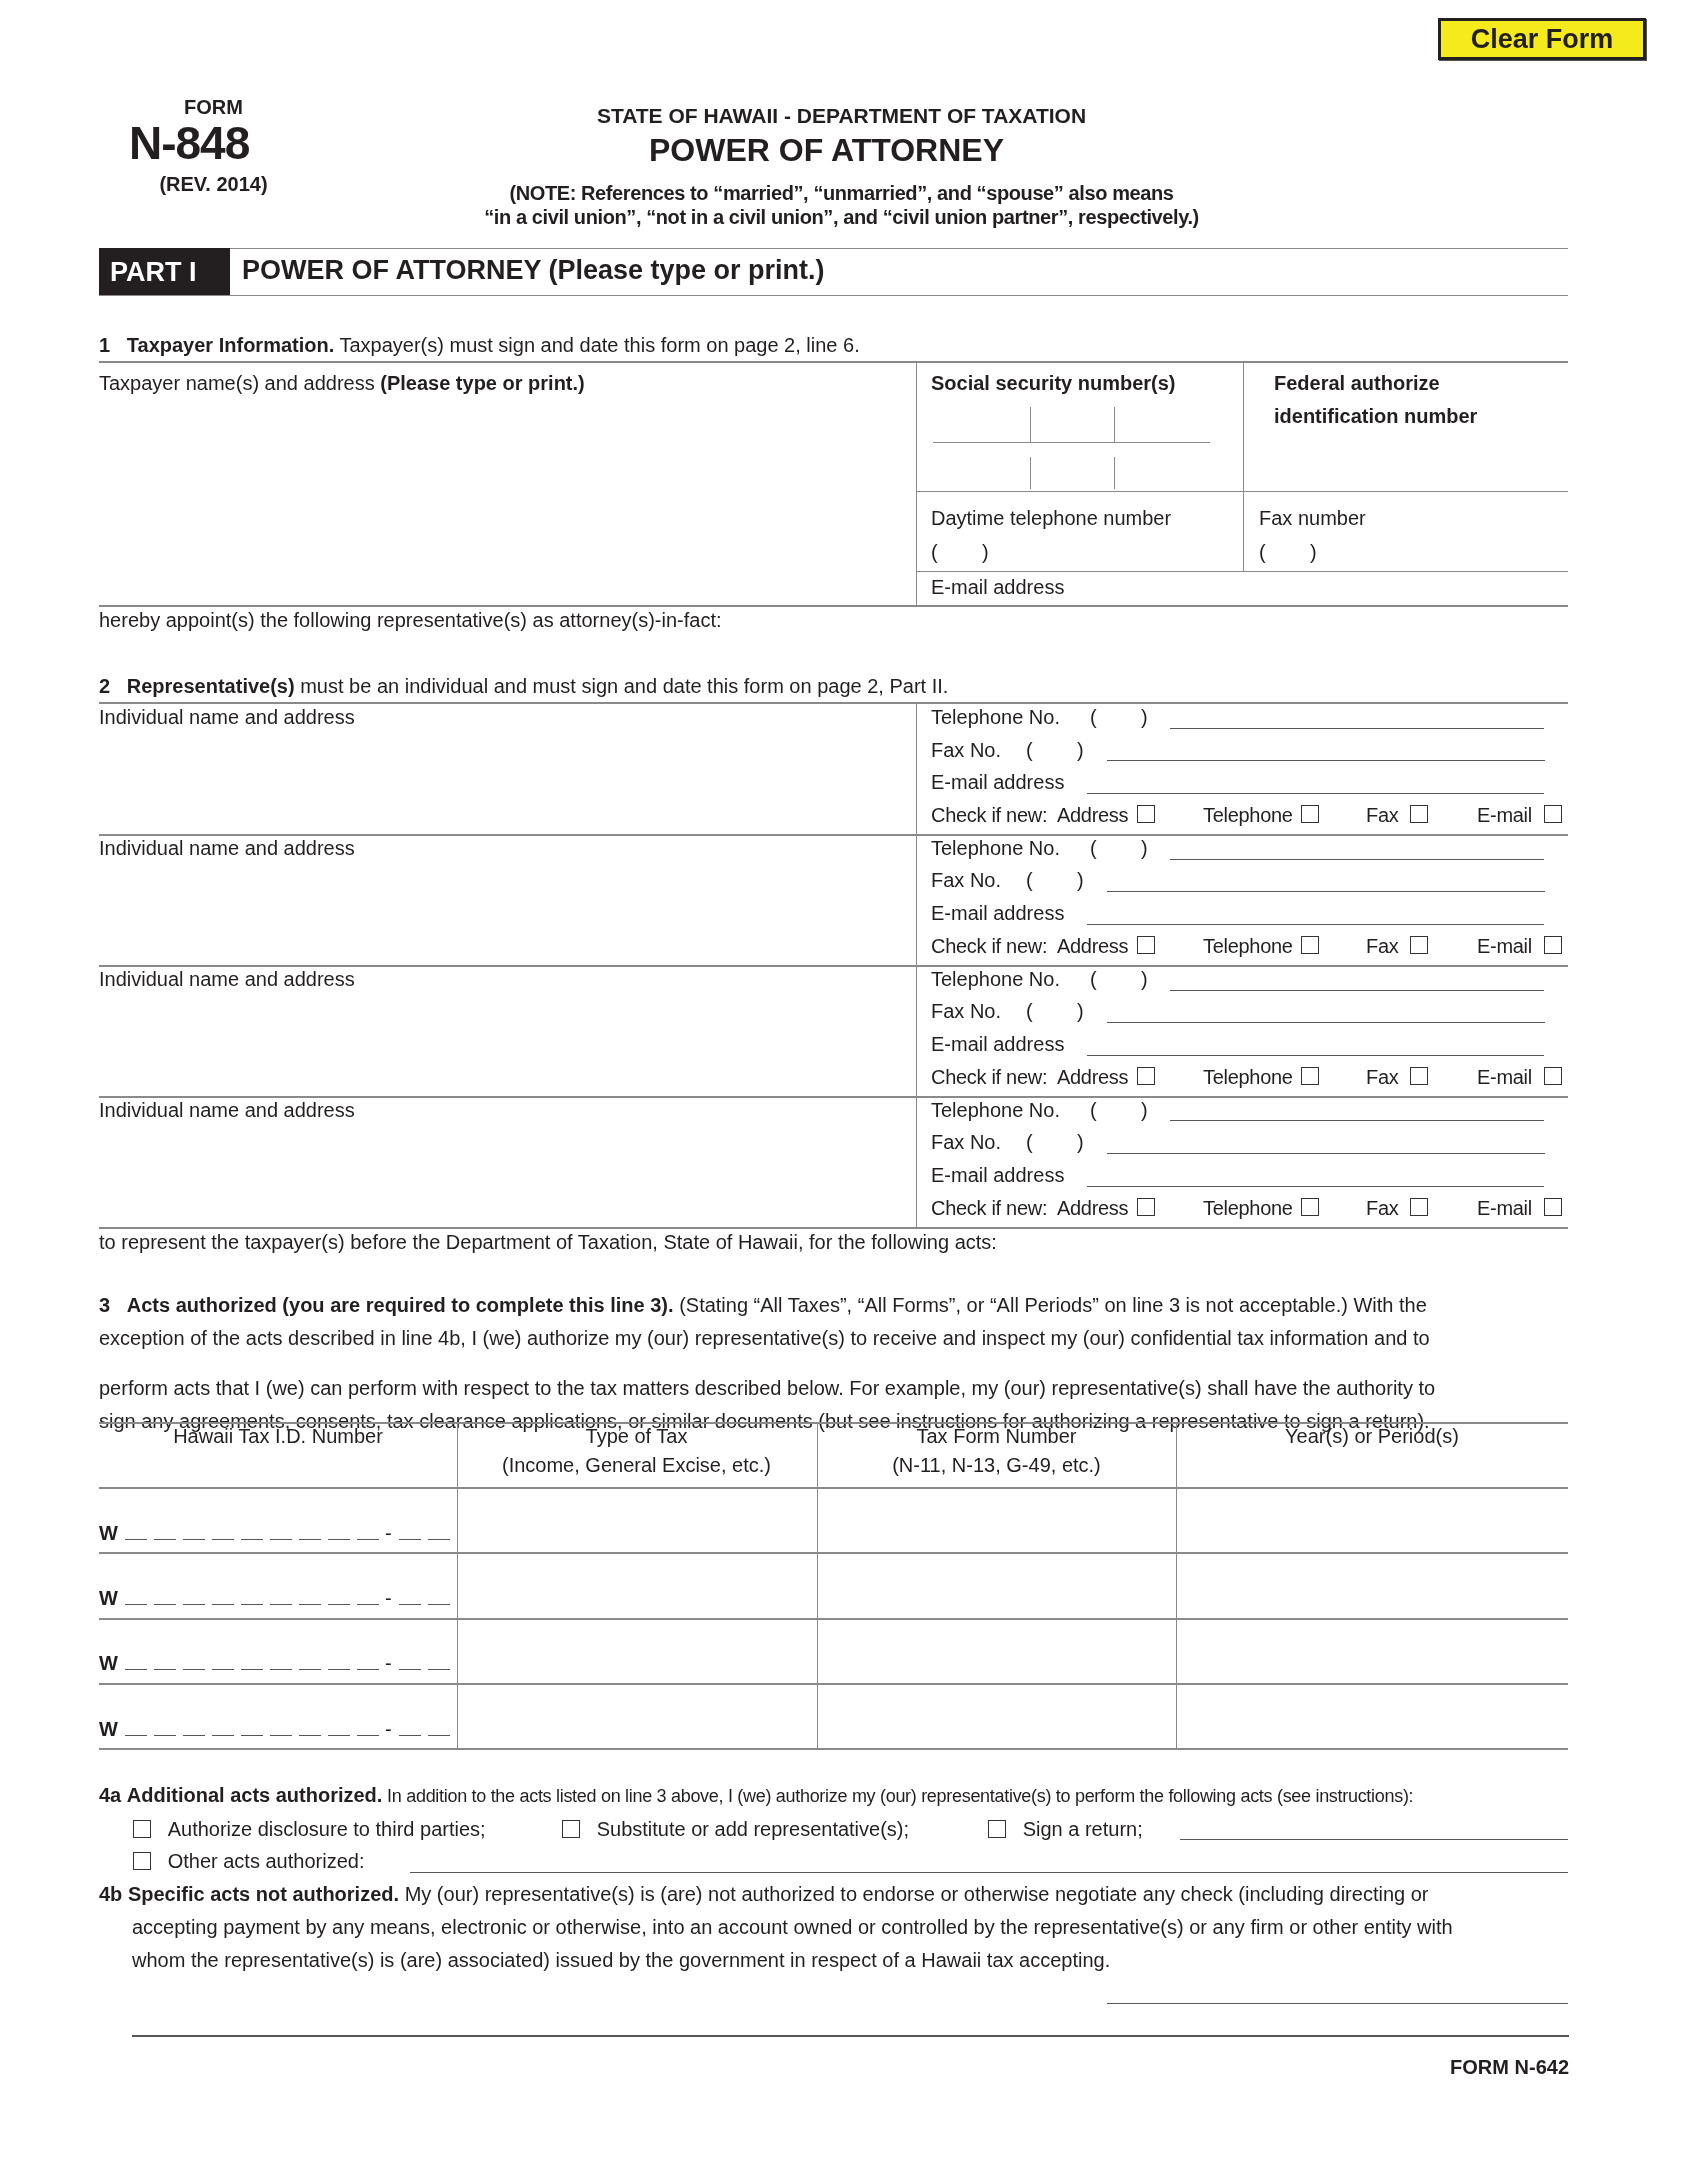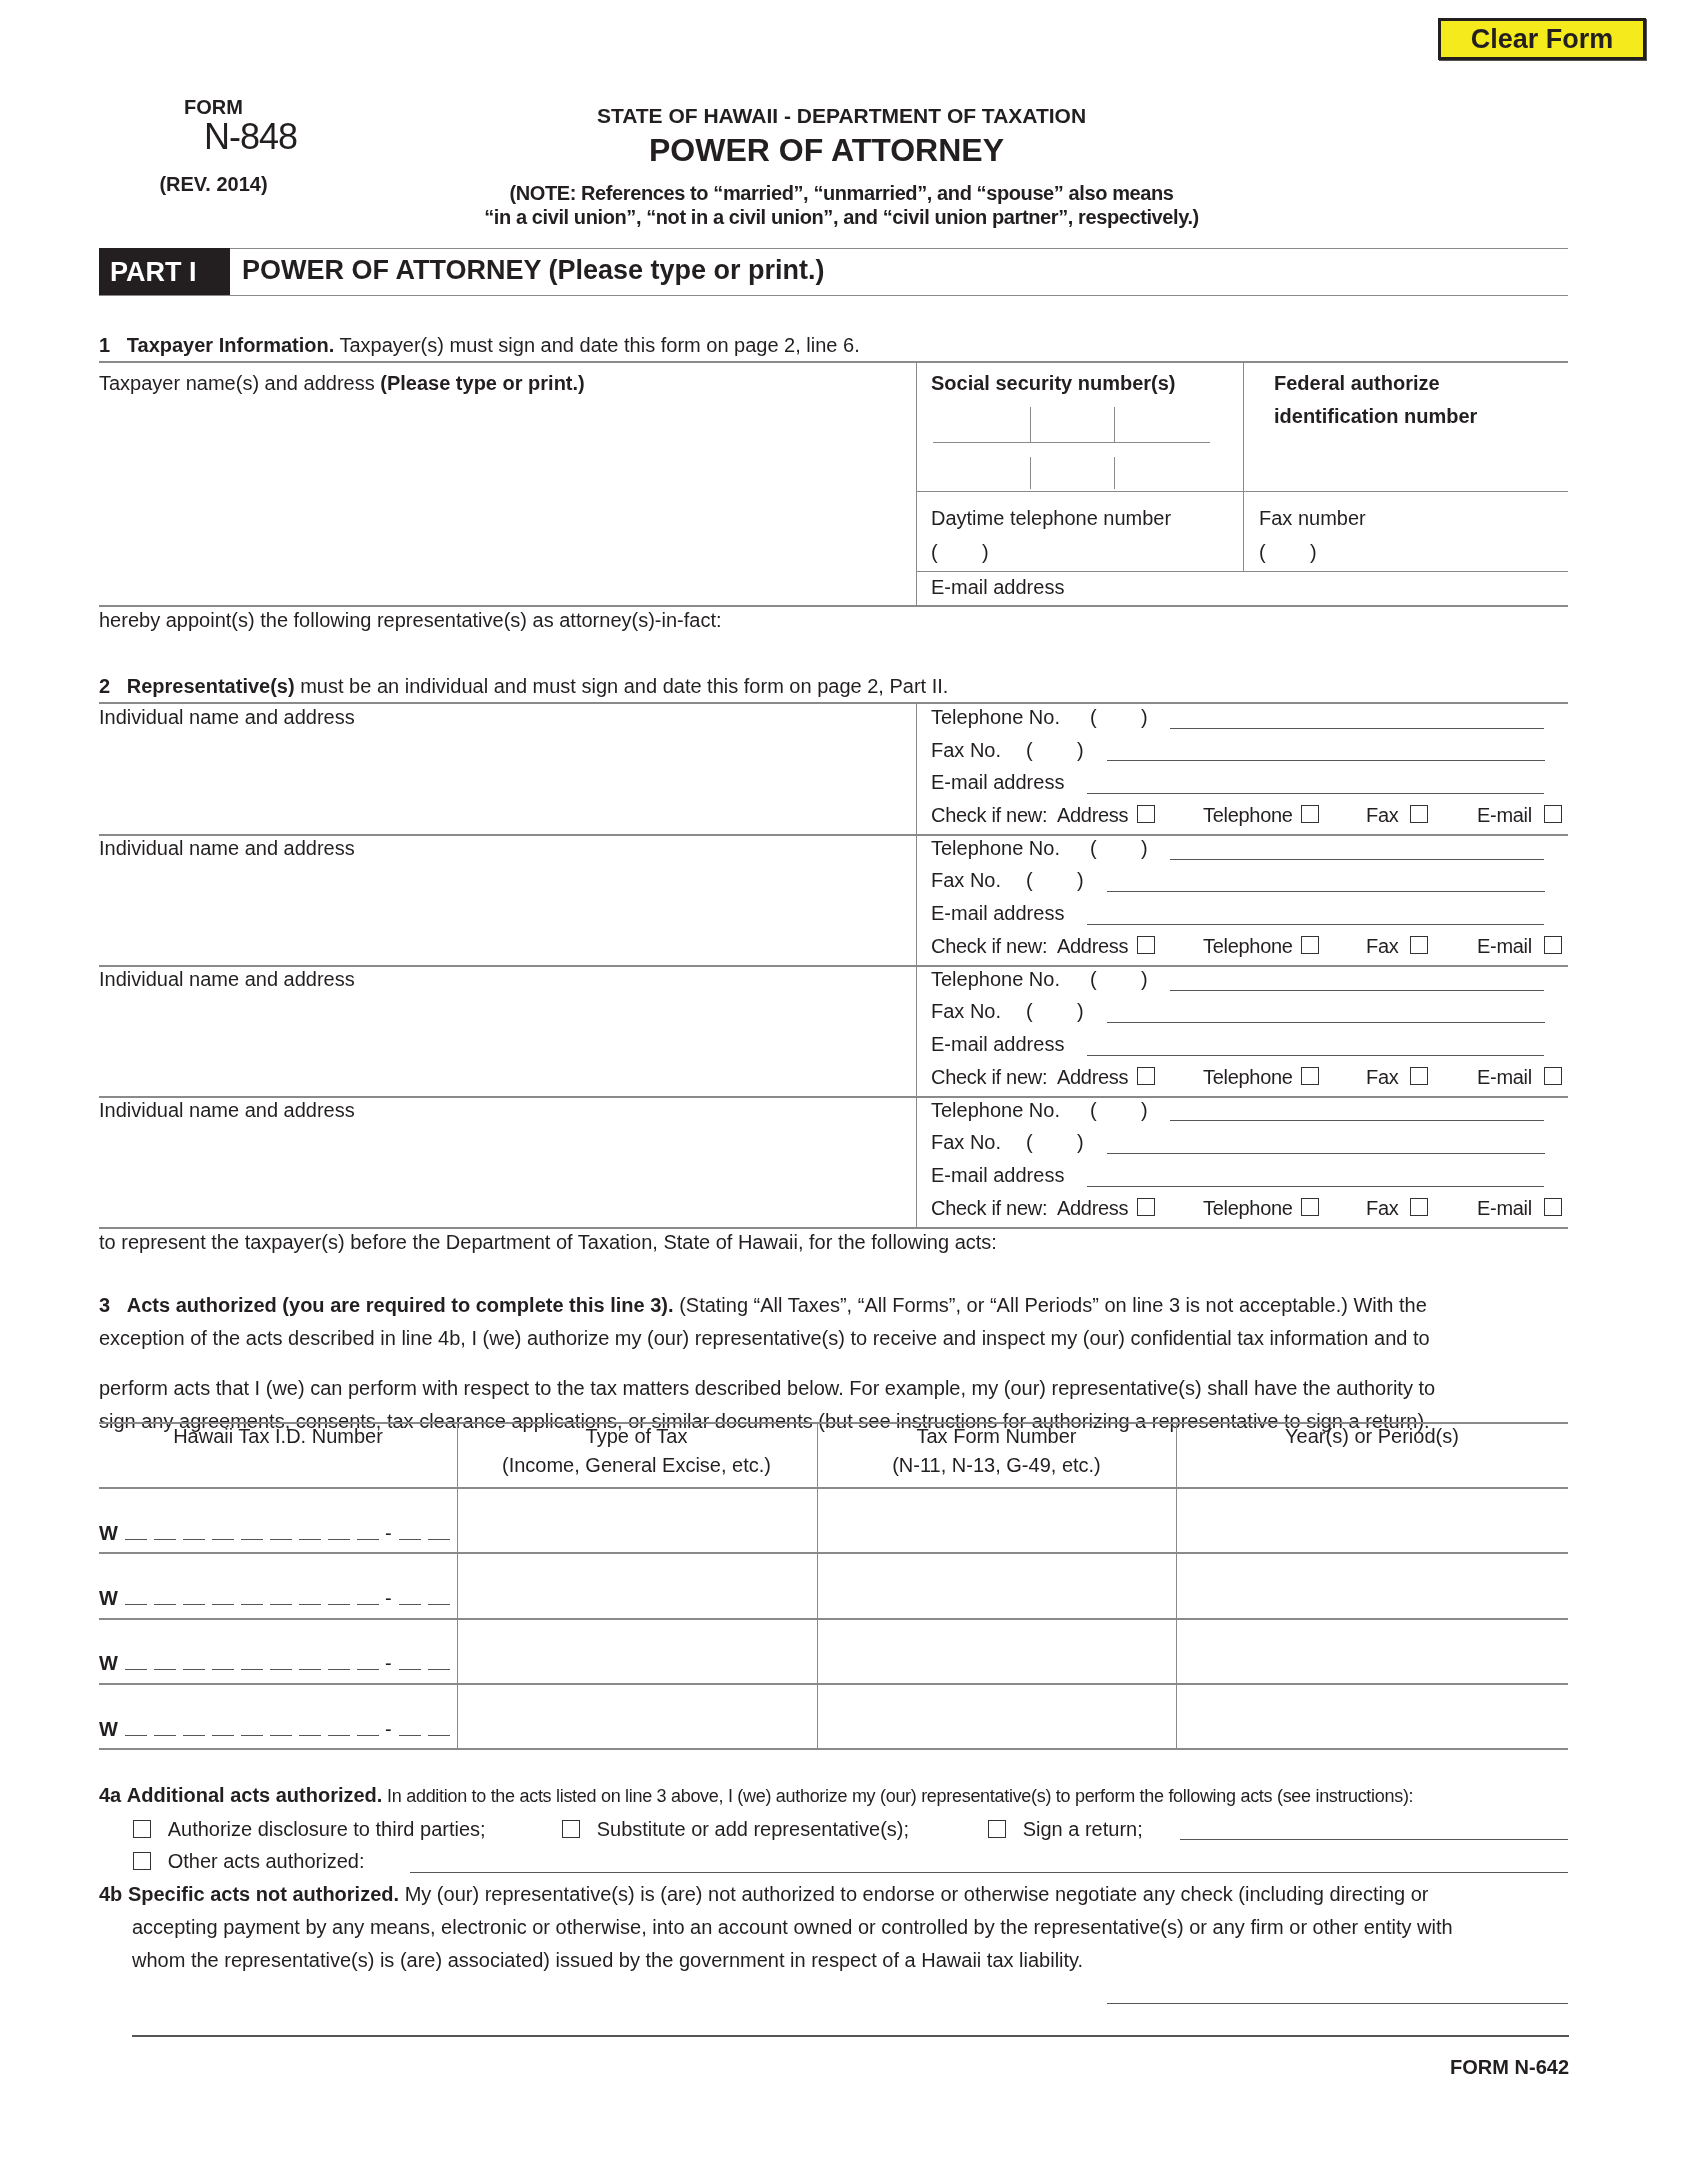--- a/index.html
+++ b/index.html
@@ -11,21 +11,21 @@
   .vr { position: absolute; width: 0; border-left: 1px solid #8a8a8a; }
   .b { font-weight: bold; }
   .cb { display: inline-block; width: 18px; height: 18px; border: 1.5px solid #333; background: #fff; vertical-align: -2px; cursor: pointer; }
   .cond { font-size: 18px; letter-spacing: -0.3px; }
   .uline { position: absolute; height: 0; border-top: 1.5px solid #555; }
   .field { position: absolute; background: transparent; border: none; outline: none; font: inherit; color: #000; }
 
   #clear-form { left: 1438px; top: 18px; width: 208px; height: 42px; background: #f5eb1c; border: 3px solid #231f20; box-shadow: 1px 1px 0 #555; font-weight: bold; font-size: 27px; text-align: center; line-height: 36px; cursor: pointer; }
 
   #form-label { left: 149px; top: 96px; width: 129px; text-align: center; font-size: 20px; font-weight: bold; }
-  #form-number { left: 129px; top: 116px; width: 168px; text-align: right; font-size: 36px; font-weight: normal; letter-spacing: -1px; }
+  #form-number { left: 129px; top: 116px; width: 168px; text-align: left; font-size: 46px; font-weight: bold; letter-spacing: -1px; }
   #form-rev { left: 139px; top: 173px; width: 149px; text-align: center; font-size: 20px; font-weight: bold; }
 
   #agency { left: 495px; top: 104px; width: 693px; text-align: center; font-size: 21px; font-weight: bold; }
   #title { left: 480px; top: 132px; width: 693px; text-align: center; font-size: 32px; font-weight: bold; }
   #note1 { left: 396px; top: 182px; width: 891px; text-align: center; font-size: 20px; font-weight: bold; letter-spacing: -0.4px; }
   #note2 { left: 396px; top: 206px; width: 891px; text-align: center; font-size: 20px; font-weight: bold; letter-spacing: -0.4px; }
 
   #part-badge { left: 99px; top: 248px; width: 131px; height: 48px; background: #231f20; color: #fff; font-weight: bold; font-size: 27px; line-height: 48px; padding-left: 11px; }
   #part-title { left: 242px; top: 255px; font-size: 27px; font-weight: bold; }
 
@@ -265,21 +265,21 @@
 
 <div class="label" style="left:133px; top:1850px;">
   <span class="cb"></span>&nbsp;&nbsp;&nbsp;<span>Other acts authorized:</span>
 </div>
 <div class="uline" style="left:410px; top:1872px; width:1158px;"></div>
 <input class="field" style="left: 410px; top: 1846px; width: 1158px; height: 26px;">
 
 <div class="para" style="left:99px; top:1878px; width:1475px;">
   <div style="white-space:nowrap;"><span class="b">4b</span>&nbsp;<span class="b">Specific acts not authorized.</span><span> My (our) representative(s) is (are) not authorized to endorse or otherwise negotiate any check (including directing or</span></div>
   <div style="white-space:nowrap; padding-left:33px;">accepting payment by any means, electronic or otherwise, into an account owned or controlled by the representative(s) or any firm or other entity with</div>
-  <div style="white-space:nowrap; padding-left:33px;">whom the representative(s) is (are) associated) issued by the government in respect of a Hawaii tax liability.</div>
+  <div style="white-space:nowrap; padding-left:33px;">whom the representative(s) is (are) associated) issued by the government in respect of a Hawaii tax accepting.</div>
 </div>
 <div class="uline" style="left:1107px; top:2003px; width:461px;"></div>
 <input class="field" style="left: 1107px; top: 1978px; width: 461px; height: 25px;">
 <div class="uline" style="left:132px; top:2035px; width:1437px; border-top-width:2px;"></div>
 <input class="field" style="left: 132px; top: 2010px; width: 1437px; height: 25px;">
 
 <div class="label b" style="left:1426px; top:2056px; width:143px; text-align:right;">FORM N-642</div>
 
 
 </body></html>

